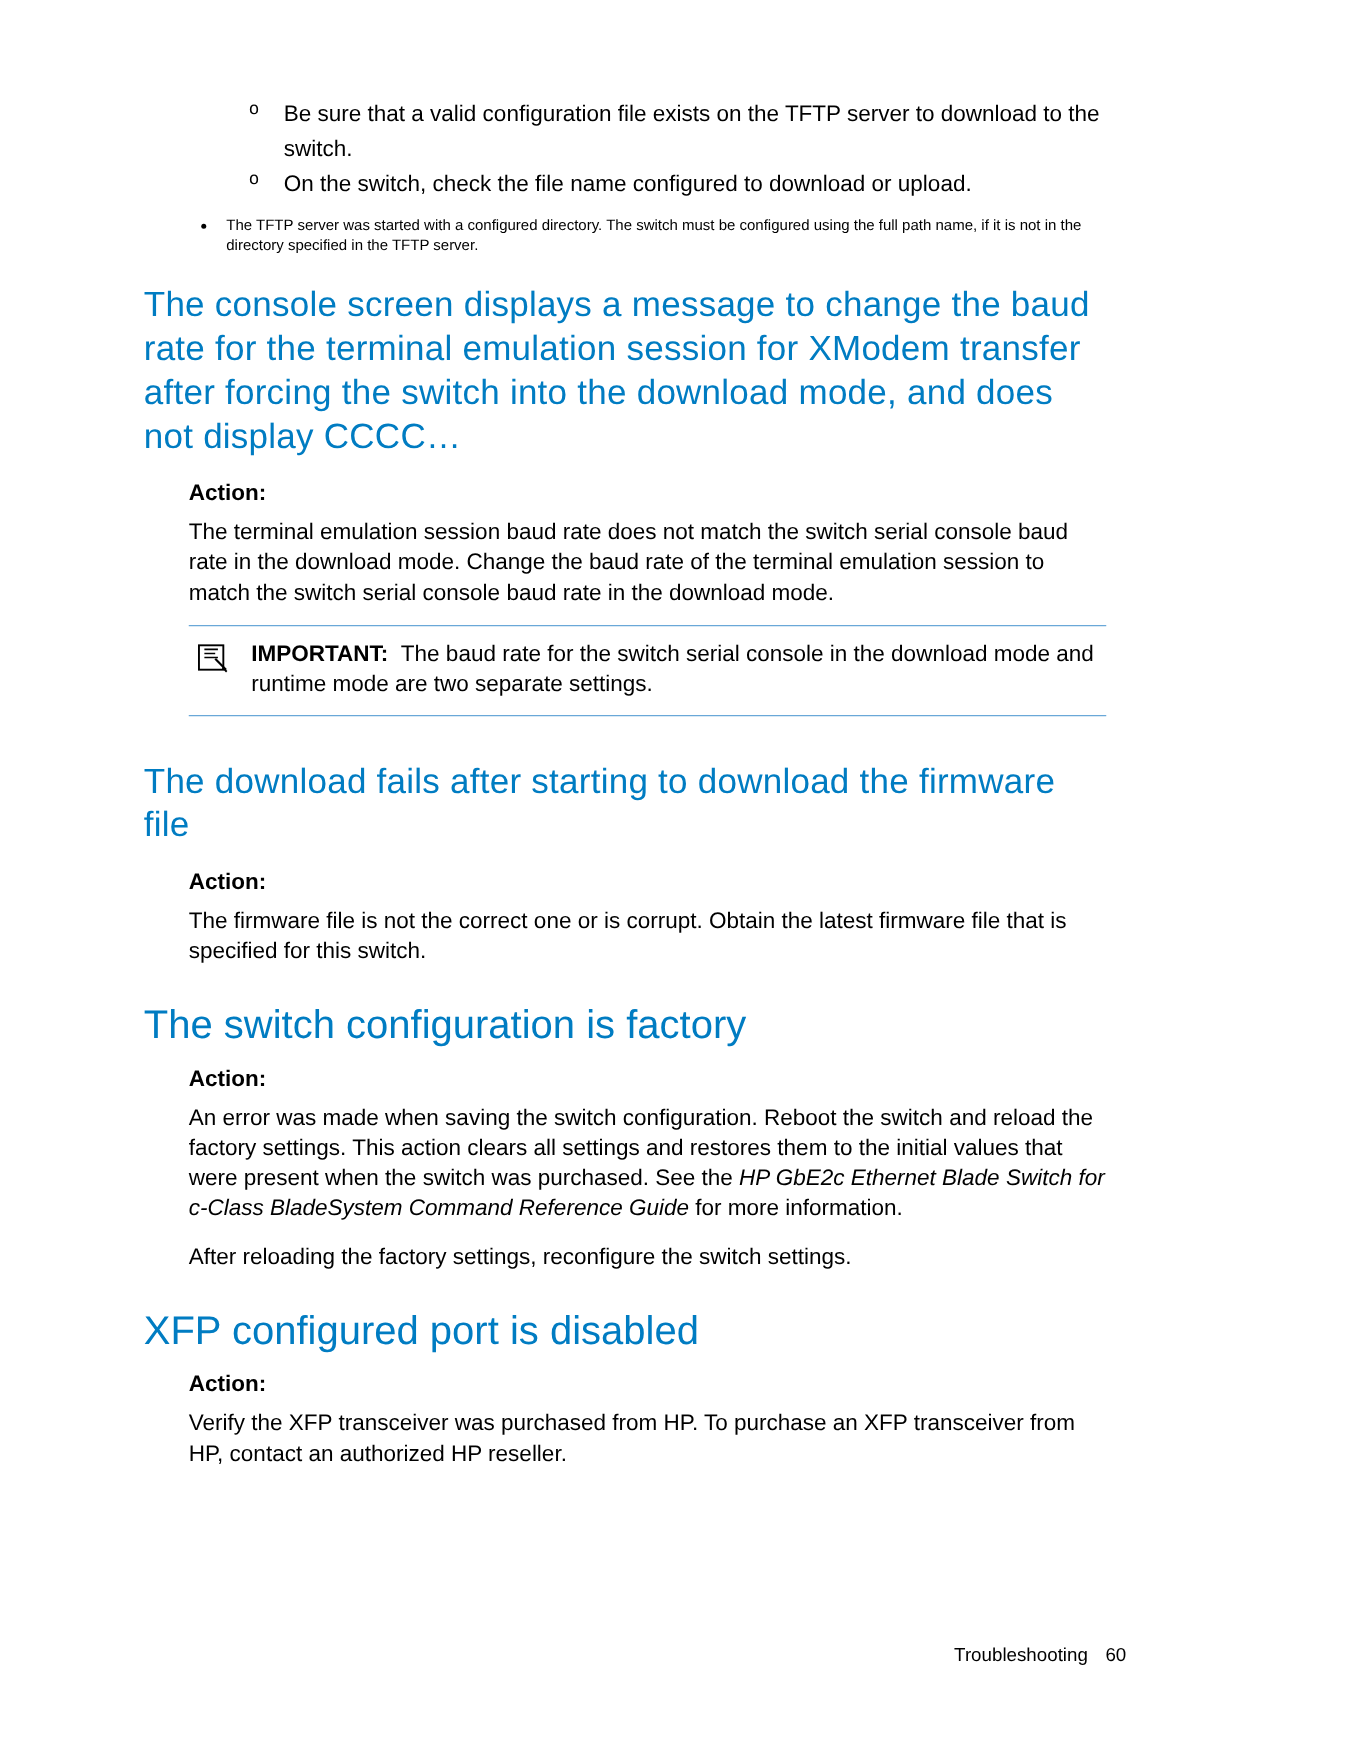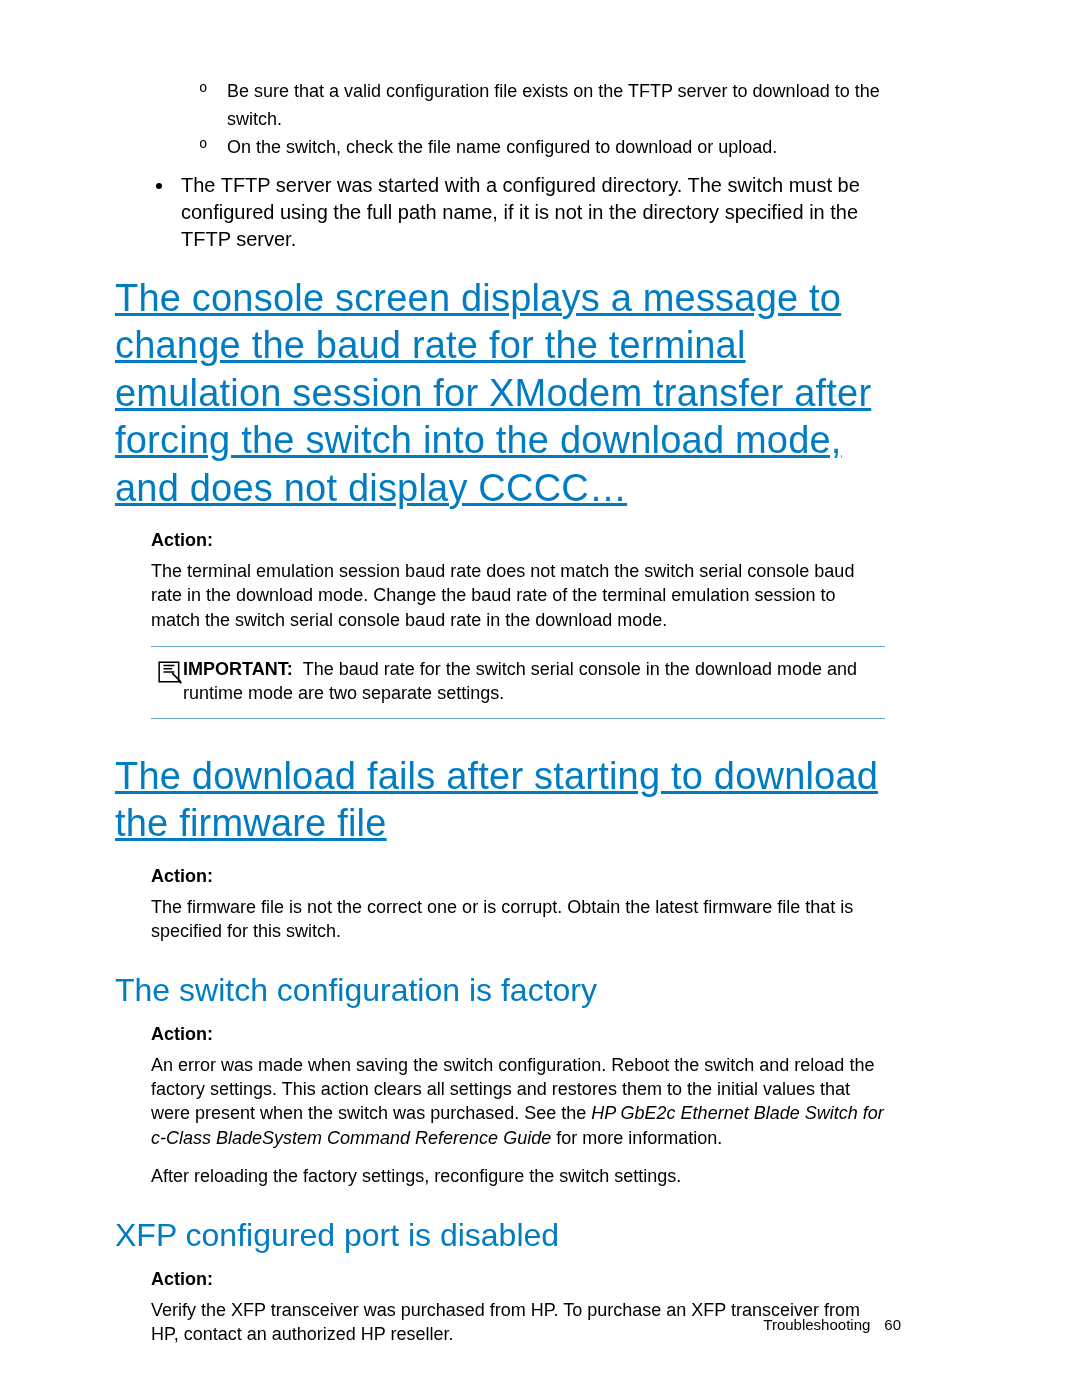--- a/index.html
+++ b/index.html
@@ -16,21 +16,21 @@
     position: relative;
     box-sizing: border-box;
     padding: 78px 115px 0 115px;
   }
   ul.level1 {
     list-style: disc;
     margin: 0 0 0 60px;
     padding: 0;
   }
   ul.level1 > li {
-    font-size: 20px;
+    font-size: 12px;
     line-height: 1.35;
     margin-bottom: 4px;
     padding-left: 6px;
   }
   ul.level2 {
     list-style: none;
     margin: 0 0 10px 84px;
     padding: 0;
   }
   ul.level2 > li {
@@ -43,25 +43,24 @@
     content: "o";
     position: absolute;
     left: 0;
     top: 0;
     font-size: 14px;
     font-family: "Courier New", monospace;
   }
   h2.blue {
     color: #007cc2;
     font-weight: 400;
-    font-size: 38px;
+    font-size: 28px;
     line-height: 1.25;
     margin: 22px 0 18px 0;
     letter-spacing: 0.2px;
-    text-decoration: underline;
   }
   h3.blue {
     color: #007cc2;
     font-weight: 400;
     font-size: 32px;
     line-height: 1.2;
     margin: 28px 0 14px 0;
   }
   .indent {
     margin-left: 36px;
@@ -76,20 +75,21 @@
     line-height: 1.35;
     margin: 0 0 14px 0;
   }
   .important-box {
     border-top: 1px solid #6aa8d8;
     border-bottom: 1px solid #6aa8d8;
     margin: 12px 0 10px 36px;
     padding: 10px 6px 12px 6px;
     display: flex;
     align-items: flex-start;
+    gap: 18px;
   }
   .important-box .icon {
     flex: 0 0 auto;
     margin-top: 2px;
   }
   .important-box .txt {
     font-size: 18px;
     line-height: 1.35;
   }
   .important-box .txt b {

